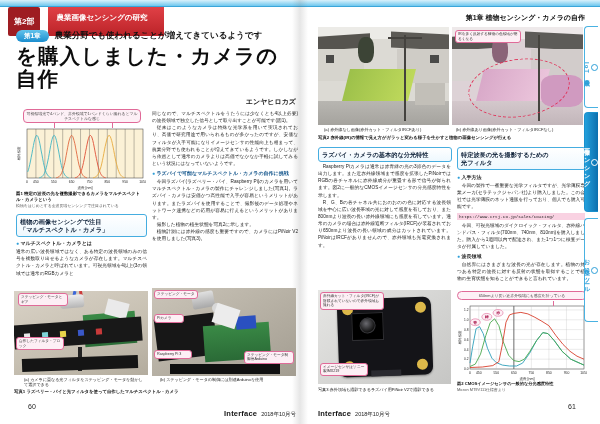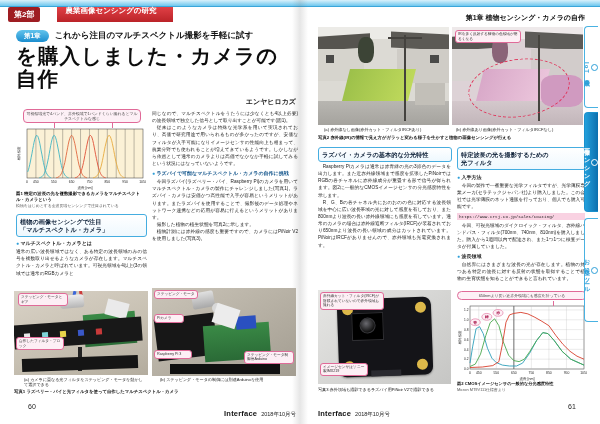--- a/index.html
+++ b/index.html
@@ -2,23 +2,23 @@
 <html><head>
 <meta charset="utf-8">
 <style>
   html,body{margin:0;padding:0;background:#eee;}
   .root{position:relative;width:600px;height:424px;background:#fff;overflow:hidden;
         font-family:"Liberation Sans","DejaVu Sans",sans-serif;color:#1a1a1a;}
   .abs{position:absolute;}
   
   .topstrip{left:0;top:0;width:600px;height:6px;background:linear-gradient(#d9f1fb,#6ec7ee);border-bottom:1px solid #3aa6da;}
   
-  .part-banner{left:8px;top:7px;height:15px;display:flex;align-items:stretch;gap:15px;}
+  .part-banner{left:8px;top:7px;height:29px;display:flex;align-items:stretch;}
   .part-badge{background:#9e1d22;color:#fff;font-size:8px;font-weight:bold;display:flex;align-items:center;padding:0 6px;border-radius:2px;}
-  .part-bar{background:linear-gradient(#e04046,#bb2328);color:#fff;font-size:7.5px;font-weight:bold;display:flex;align-items:center;padding:0 16px 8px 8px;margin-left:2px;}
+  .part-bar{background:linear-gradient(#e04046,#bb2328);color:#fff;font-size:7.5px;font-weight:bold;display:flex;align-items:center;padding:0 16px 8px 8px;margin-left:8px;}
   
   .chap-row{left:16px;top:30px;display:flex;align-items:center;gap:6px;}
   .chap-badge{background:linear-gradient(#63c4ec,#1b8ecf);color:#fff;font-size:6.5px;font-weight:bold;padding:1.5px 8px;border-radius:7px;}
   .chap-sub{font-size:8.5px;font-weight:bold;color:#111;}
   .big-title{left:16px;top:44px;width:282px;font-size:20.5px;font-weight:bold;line-height:1.13;letter-spacing:1px;color:#0c0c0c;}
   .author{left:150px;top:97px;width:146px;text-align:right;font-size:7px;font-weight:bold;}
   
   .para{font-size:4.7px;line-height:1.52;text-align:justify;color:#222;}
   .indent{text-indent:1em;}
   .bullet-head{font-size:5px;font-weight:bold;color:#14568c;margin:3px 0 1.5px 0;line-height:1.3;}
@@ -59,21 +59,21 @@
 
   <div class="abs gutter"></div>
 
   <div class="abs part-banner">
     <div class="part-badge">第2部</div>
     <div class="part-bar">農業画像センシングの研究</div>
   </div>
 
   <div class="abs chap-row">
     <div class="chap-badge">第1章</div>
-    <div class="chap-sub">これから注目のマルチスペクトル撮影を手軽に試す</div>
+    <div class="chap-sub">農業分野でも使われることが増えてきているようです</div>
   </div>
 
   <div class="abs big-title">
     <div>を購入しました・カメラの</div>
     <div>自作</div>
   </div>
 
   <div class="abs author">エンヤヒロカズ</div>
 
   <div class="abs" style="left:16px;top:109px;width:130px;">

